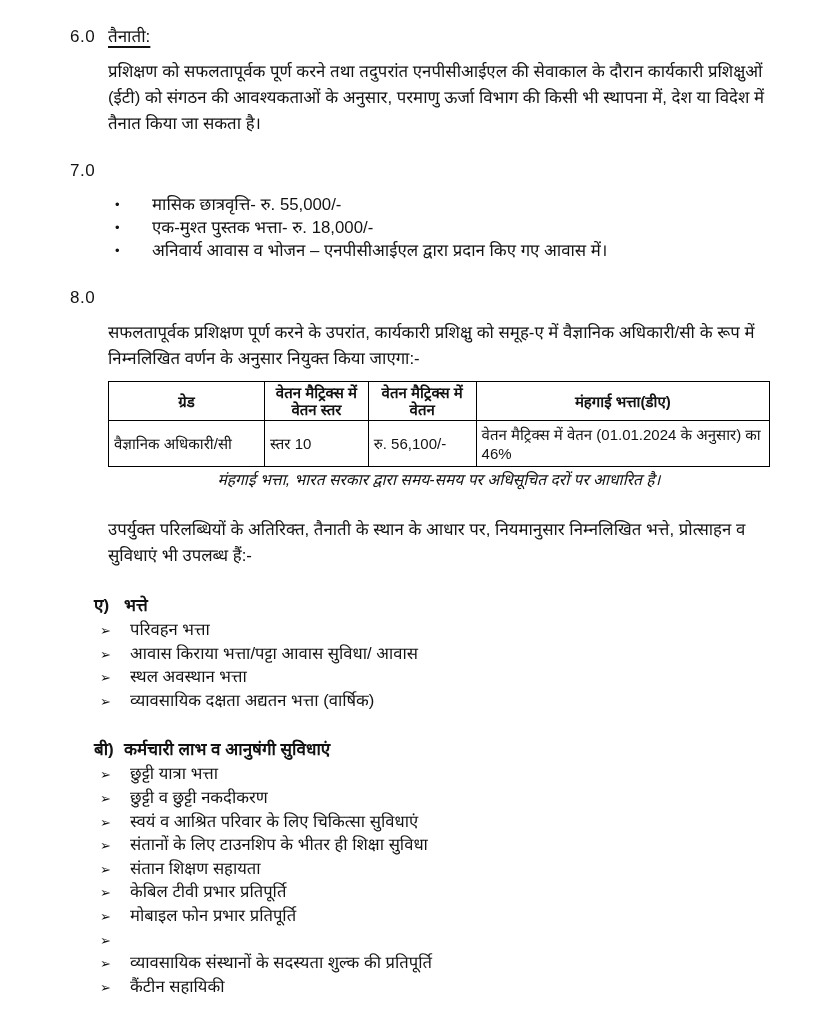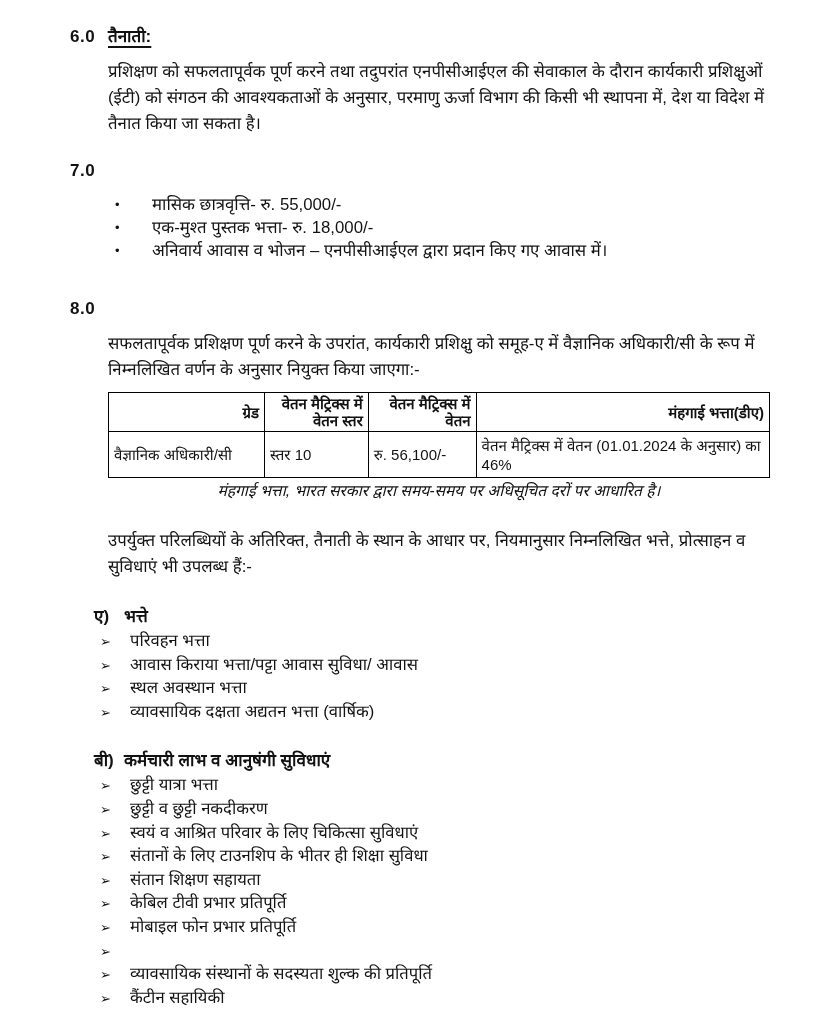--- a/index.html
+++ b/index.html
@@ -3,46 +3,46 @@
 <meta charset="utf-8">
 <style>
   html,body{margin:0;padding:0;background:#e8e8e8;}
   .page{
     width:822px;height:1024px;background:#ffffff;margin:0 auto;
     box-sizing:border-box;padding:26px 52px 0 70px;
     font-family:"Liberation Sans","DejaVu Sans",sans-serif;
     color:#121212;overflow:hidden;
   }
   
-  .sec-head{display:flex;align-items:flex-start;font-weight:700;font-size:17px;line-height:22px;}
+  .sec-head{display:flex;align-items:center;font-weight:400;font-size:17px;line-height:22px;}
   .sec-num{width:38px;flex:none;letter-spacing:.5px;}
   .u{text-decoration:underline;text-decoration-thickness:1.7px;text-underline-offset:3.5px;}
   
   .body-p{margin:11px 0 0 38px;font-size:16.8px;line-height:26px;max-width:662px;}
   
   .dot-list{margin:11px 0 0 38px;}
   .dot-row{display:flex;font-size:16.8px;line-height:23px;}
   .dot-cell{width:37px;flex:none;padding-left:7px;font-size:13px;}
   
   .pay-table{border-collapse:collapse;margin:9px 0 0 38px;table-layout:fixed;font-size:15px;}
   .pay-table td,.pay-table th{border:1.6px solid #000;padding:2px 5px;vertical-align:middle;}
-  .pay-table th{font-weight:700;text-align:right;line-height:17px;height:34px;}
+  .pay-table th{font-weight:700;text-align:center;line-height:17px;height:34px;}
   .pay-table td{height:41px;line-height:19px;}
   .col-grade{width:152px;}.col-level{width:97px;}.col-pay{width:100px;}.col-da{width:298px;}
   .ctr{}
   .footnote{margin:2px 0 0 38px;font-size:15.6px;font-style:italic;line-height:21px;text-align:center;}
   
   .sub-head{display:flex;font-weight:700;font-size:17px;line-height:22px;margin-left:24px;}
   .sub-label{width:30px;flex:none;}
   .arrow-list{margin-left:30px;}
   .arrow-row{display:flex;font-size:16.6px;line-height:22.6px;}
   .arrow-cell{width:30px;flex:none;font-size:13px;padding-top:1px;}
   
   .mt-s7{margin-top:23px;}
-  .mt-s8{margin-top:36px;flex-direction:column;}
+  .mt-s8{margin-top:25px;}
   .mt-perks{margin-top:27px;}
   .mt-subA{margin-top:26px;}
   .mt-subB{margin-top:26px;}
   .mt-items{margin-top:2px;}
 </style>
 </head>
 <body>
 
 <div class="page">
 

